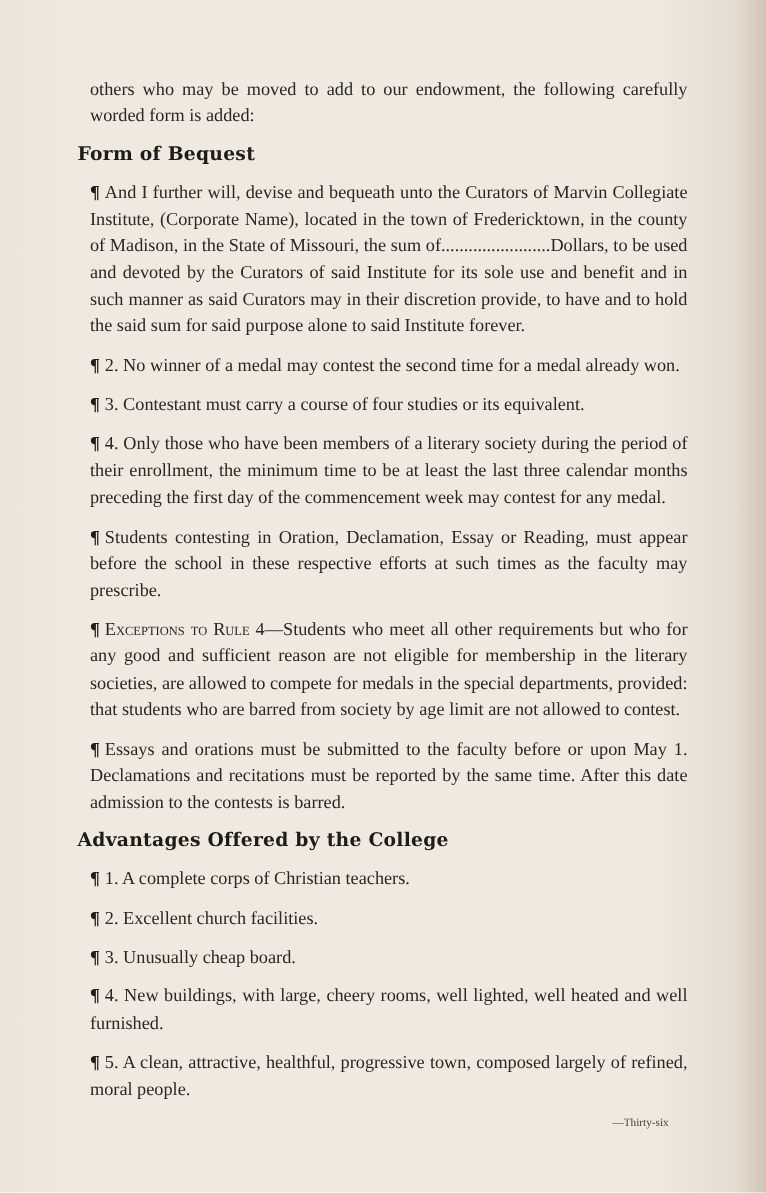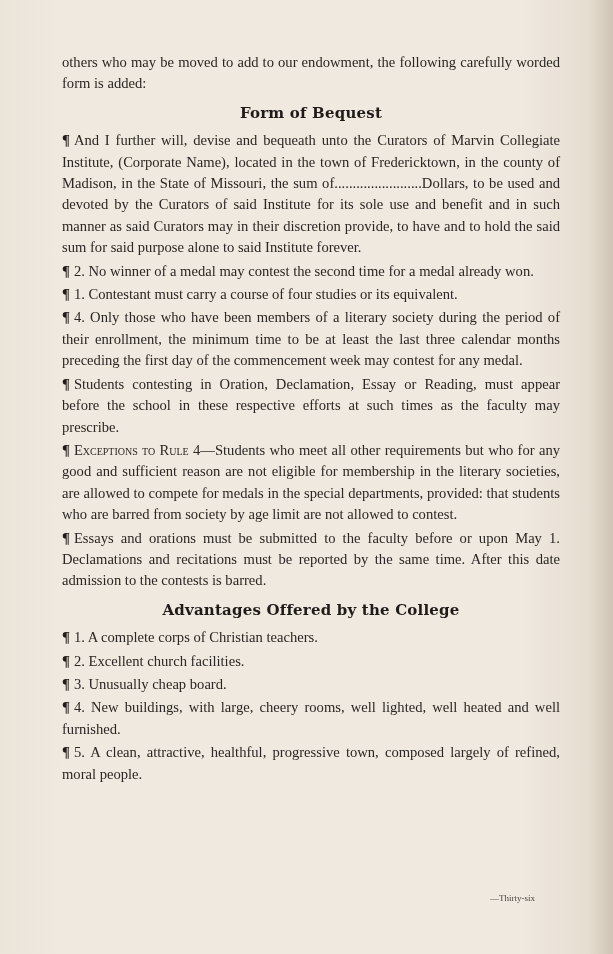--- a/index.html
+++ b/index.html
@@ -7,23 +7,23 @@
     width: 613px; height: 954px; overflow: hidden;
     background: linear-gradient(to right, #ebe4d9 0%, #efe9df 10%, #efe9e0 85%, #e6ddd1 96%, #cfc4b5 100%);
     font-family: "Liberation Serif", "DejaVu Serif", serif;
     color: #2a2623;
     position: relative;
   }
   .page {
     position: absolute; left: 62px; top: 52px; width: 498px;
     font-size: 14.6px; line-height: 21.4px;
   }
-  p { margin: 0; text-align: justify; text-align-last: left; hyphens: manual; }
+  p { margin: 10px; text-align: justify; text-align-last: left; hyphens: manual; }
   .heading {
-    text-align: center; font-weight: bold; font-size: 15px;
+    font-weight: bold; font-size: 15px;
     font-family: "DejaVu Serif", "Liberation Serif", serif;
     letter-spacing: 0.2px; color: #1f1b18;
     margin: 8px 0 6px 0;
   }
   .pilcrow { font-weight: bold; margin-right: 4px; color: #1f1b18; }
   .para { margin-bottom: 2px; }
   .smallcaps { font-variant: small-caps; }
   .folio {
     position: absolute; left: 490px; top: 893px;
     font-size: 9px; color: #4a4440;
@@ -38,21 +38,21 @@
 
   <div class="heading">Form of Bequest</div>
   <p class="para">
     <span class="pilcrow">¶</span><span>And I further will, devise and bequeath unto the Curators of Marvin Collegiate Institute, (Corporate Name), located in the town of Fredericktown, in the county of Madison, in the State of Missouri, the sum of</span><span class="dots">........................</span><span>Dollars, to be used and devoted by the Curators of said Institute for its sole use and benefit and in such manner as said Curators may in their discretion provide, to have and to hold the said sum for said purpose alone to said Institute forever.</span>
   </p>
 
   <p class="para">
     <span class="pilcrow">¶</span><span>2.  No winner of a medal may contest the second time for a medal already won.</span>
   </p>
   <p class="para">
-    <span class="pilcrow">¶</span><span>1.  Contestant must carry a course of four studies or its equivalent.</span>
+    <span class="pilcrow">¶</span><span>3.  Contestant must carry a course of four studies or its equivalent.</span>
   </p>
   <p class="para">
     <span class="pilcrow">¶</span><span>4.  Only those who have been members of a literary society during the period of their enrollment, the minimum time to be at least the last three calendar months preceding the first day of the commencement week may contest for any medal.</span>
   </p>
   <p class="para">
     <span class="pilcrow">¶</span><span>Students contesting in Oration, Declamation, Essay or Reading, must appear before the school in these respective efforts at such times as the faculty may prescribe.</span>
   </p>
   <p class="para">
     <span class="pilcrow">¶</span><span class="smallcaps">Exceptions to Rule 4</span><span>—Students who meet all other requirements but who for any good and sufficient reason are not eligible for membership in the literary societies, are allowed to compete for medals in the special departments, provided: that students who are barred from society by age limit are not allowed to contest.</span>
   </p>

